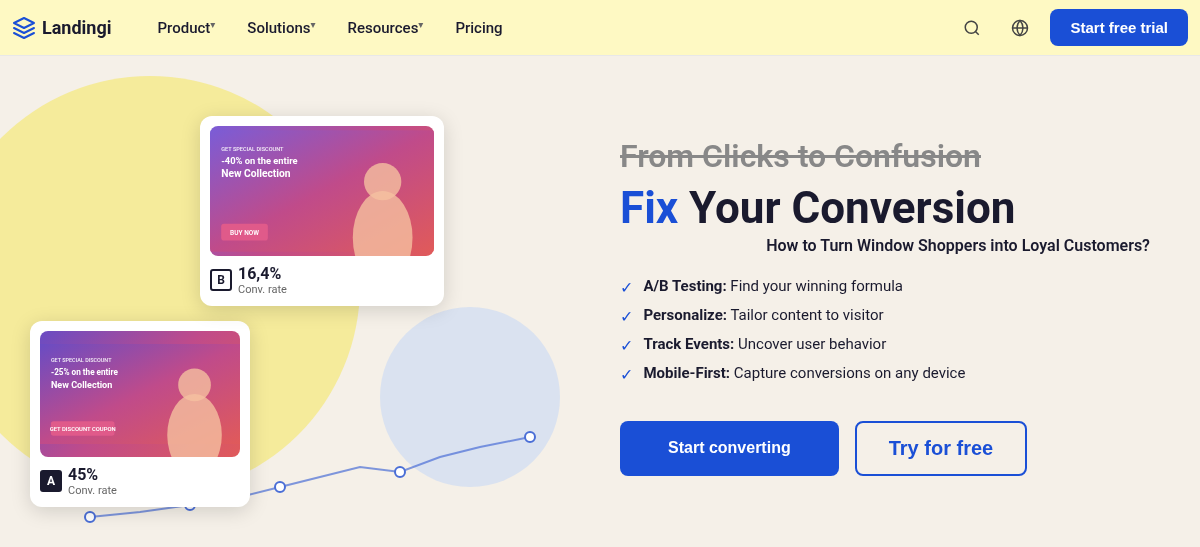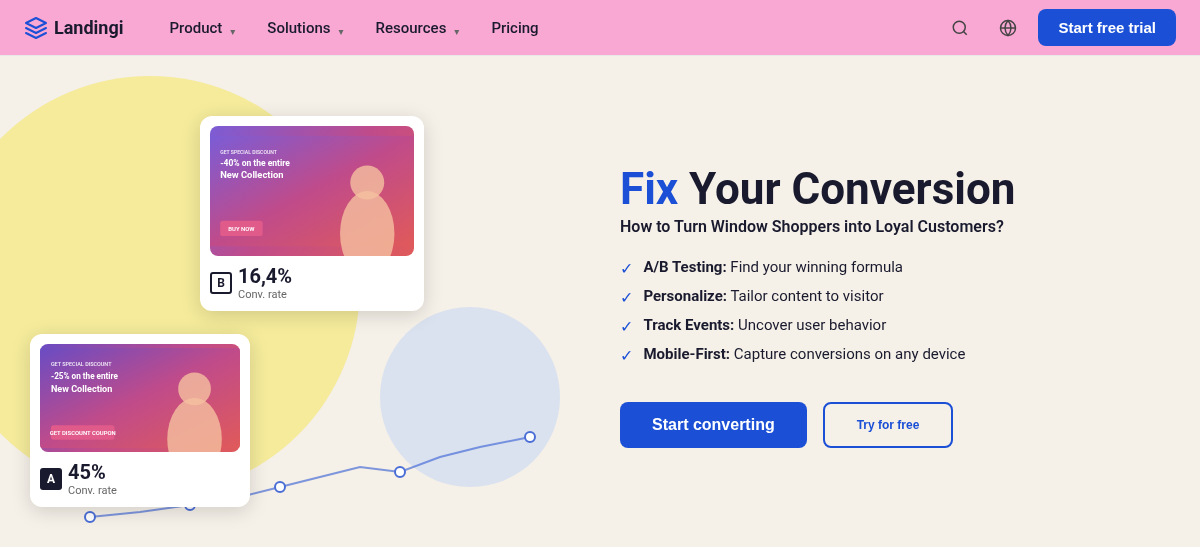--- a/index.html
+++ b/index.html
@@ -8,22 +8,22 @@
       background: #f5f0e8;
       width: 1200px;
       height: 547px;
       overflow: hidden;
     }
 
     
     .navbar {
       display: flex;
       align-items: center;
-      background: #f9a8d4;
-      padding: 0 24px;
+      background: #fef9c3;
+      padding: 0 12px;
       height: 56px;
       border-bottom: 1px solid #e8e8e8;
       position: relative;
       z-index: 10;
     }
     .logo {
       display: flex;
       align-items: center;
       gap: 6px;
       font-weight: 700;
@@ -37,22 +37,22 @@
       height: 24px;
     }
     .nav-links {
       display: flex;
       align-items: center;
       gap: 4px;
       flex: 1;
     }
     .nav-item {
       display: flex;
-      align-items: flex-end;
-      gap: 8px;
+      align-items: flex-start;
+      gap: 0;
       padding: 8px 14px;
       font-size: 15px;
       color: #1a1a2e;
       cursor: pointer;
       border-radius: 6px;
       font-weight: 500;
     }
     .nav-item .chevron {
       font-size: 10px;
       color: #666;
@@ -149,21 +149,21 @@
       left: 30px;
       background: #fff;
       border-radius: 12px;
       padding: 10px;
       width: 220px;
       box-shadow: 0 4px 20px rgba(0,0,0,0.15);
       z-index: 5;
     }
     .a-card-image {
       width: 100%;
-      height: 108px;
+      height: 126px;
       background: linear-gradient(135deg, #6a4cc3, #c04b8a, #e05a5a);
       border-radius: 8px;
       display: flex;
       align-items: center;
       justify-content: center;
       position: relative;
       overflow: hidden;
     }
     .a-card-badge {
       display: flex;
@@ -177,38 +177,38 @@
       background: #1a1a2e;
       color: white;
       display: flex;
       align-items: center;
       justify-content: center;
       font-size: 12px;
       font-weight: 700;
       border-radius: 3px;
     }
     .badge-stats {
-      font-size: 20px;
+      font-size: 16px;
       font-weight: 700;
       color: #1a1a2e;
     }
     .badge-label {
       font-size: 11px;
       color: #666;
     }
 
     
     .b-card {
       position: absolute;
       top: 60px;
       left: 200px;
       background: #fff;
       border-radius: 12px;
       padding: 10px;
-      width: 224px;
+      width: 244px;
       box-shadow: 0 4px 20px rgba(0,0,0,0.15);
       z-index: 6;
     }
     .b-card-image {
       width: 100%;
       height: 130px;
       background: linear-gradient(135deg, #7b5cd6, #c04b8a, #e05a5a);
       border-radius: 8px;
       display: flex;
       align-items: center;
@@ -301,20 +301,21 @@
     }
     .main-title .fix {
       color: #1a4fd6;
     }
 
     .subtitle {
       font-size: 16px;
       font-weight: 600;
       color: #1a1a2e;
       margin-bottom: 22px;
+      text-align: right;
     }
 
     .feature-list {
       list-style: none;
       margin-bottom: 28px;
     }
     .feature-item {
       display: flex;
       align-items: flex-start;
       gap: 10px;
@@ -330,36 +331,36 @@
     }
     .feature-bold {
       font-weight: 700;
     }
 
     .cta-buttons {
       display: flex;
       gap: 16px;
     }
     .cta-primary {
-      padding: 14px 32px;
+      padding: 14px 48px;
       background: #1a4fd6;
       color: white;
       border: none;
       border-radius: 8px;
       font-size: 16px;
       font-weight: 600;
       cursor: pointer;
     }
     .cta-secondary {
       padding: 14px 32px;
       background: transparent;
       color: #1a4fd6;
       border: 2px solid #1a4fd6;
       border-radius: 8px;
-      font-size: 12px;
+      font-size: 20px;
       font-weight: 600;
       cursor: pointer;
     }
   </style>
 </head>
 <body>
 
 <nav class="navbar">
   <a class="logo" href="#">
     <svg class="logo-icon" viewBox="0 0 24 24" fill="none">
@@ -483,20 +484,21 @@
       <circle cx="110" cy="88" r="5" fill="white" stroke="#4a6ed6" stroke-width="2"></circle>
       <circle cx="200" cy="70" r="5" fill="white" stroke="#4a6ed6" stroke-width="2"></circle>
       <circle cx="320" cy="55" r="5" fill="white" stroke="#4a6ed6" stroke-width="2"></circle>
       <circle cx="450" cy="20" r="5" fill="white" stroke="#4a6ed6" stroke-width="2"></circle>
     </svg>
 
   </div>
 
   <div class="right-side">
 
+    <div class="strikethrough-title">From Clicks to Confusion</div>
 
     <h1 class="main-title">
       <span class="fix">Fix</span><span> Your Conversion</span>
     </h1>
 
     <p class="subtitle">How to Turn Window Shoppers into Loyal Customers?</p>
 
     <ul class="feature-list">
       <li class="feature-item">
         <span class="check-icon">✓</span>

